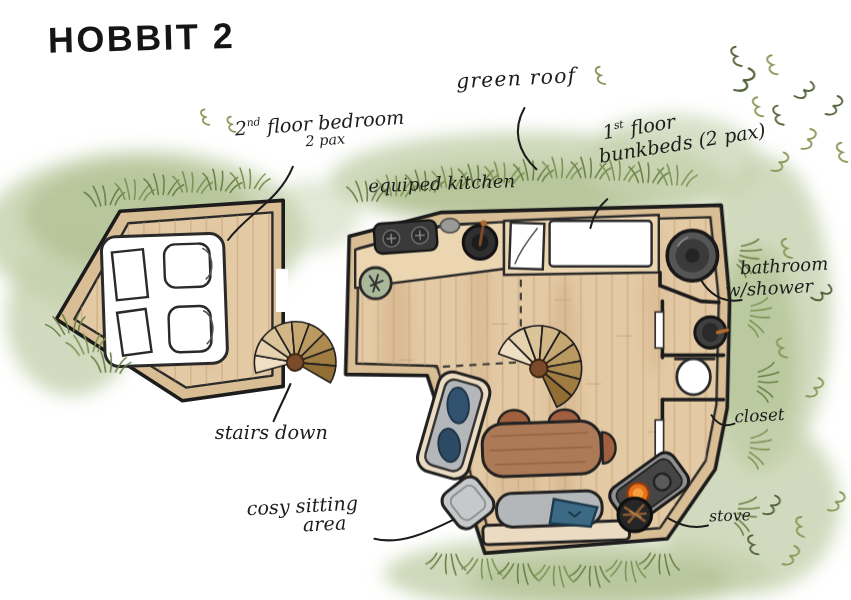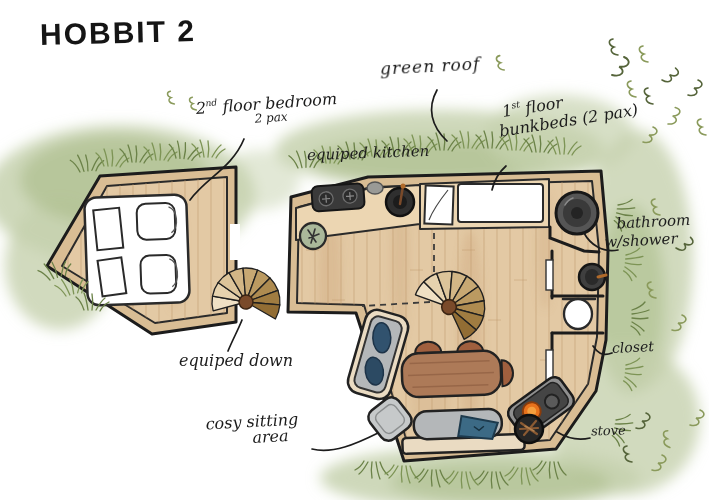--- a/index.html
+++ b/index.html
@@ -306,21 +306,21 @@
   <div class="l2">bunkbeds (2 pax)</div>
 </div>
 
 <div class="hand lbl-bathroom">
   <div class="l1">bathroom</div>
   <div class="l2">w/shower</div>
 </div>
 
 <div class="hand lbl-closet">closet</div>
 
-<div class="hand lbl-stairs">equiped down</div>
+<div class="hand lbl-stairs">stairs down</div>
 
 <div class="hand lbl-sitting">
   <div class="l1">cosy sitting</div>
   <div class="l2">area</div>
 </div>
 
 <div class="hand lbl-stove">stove</div>
 
 </div>
 

